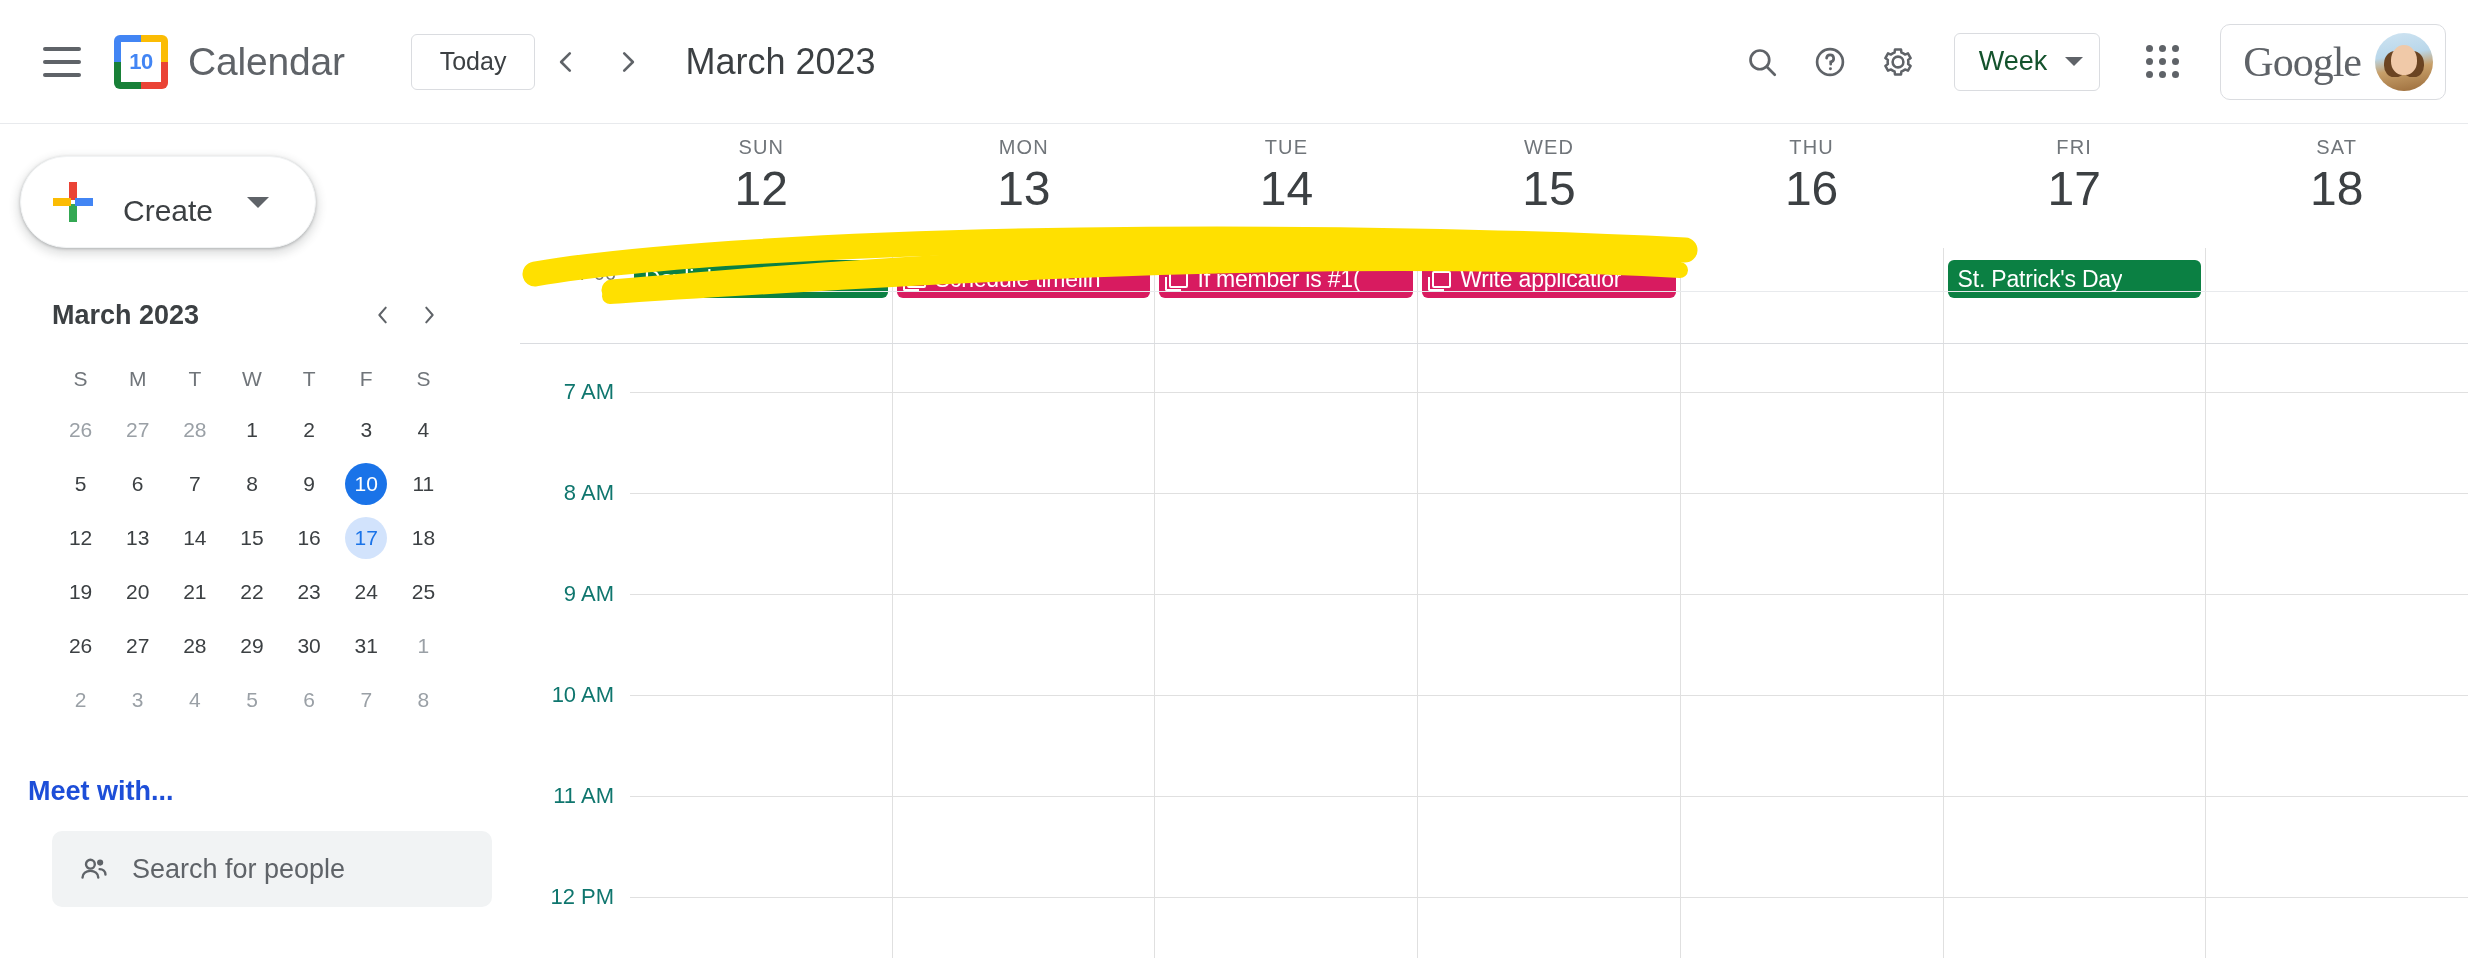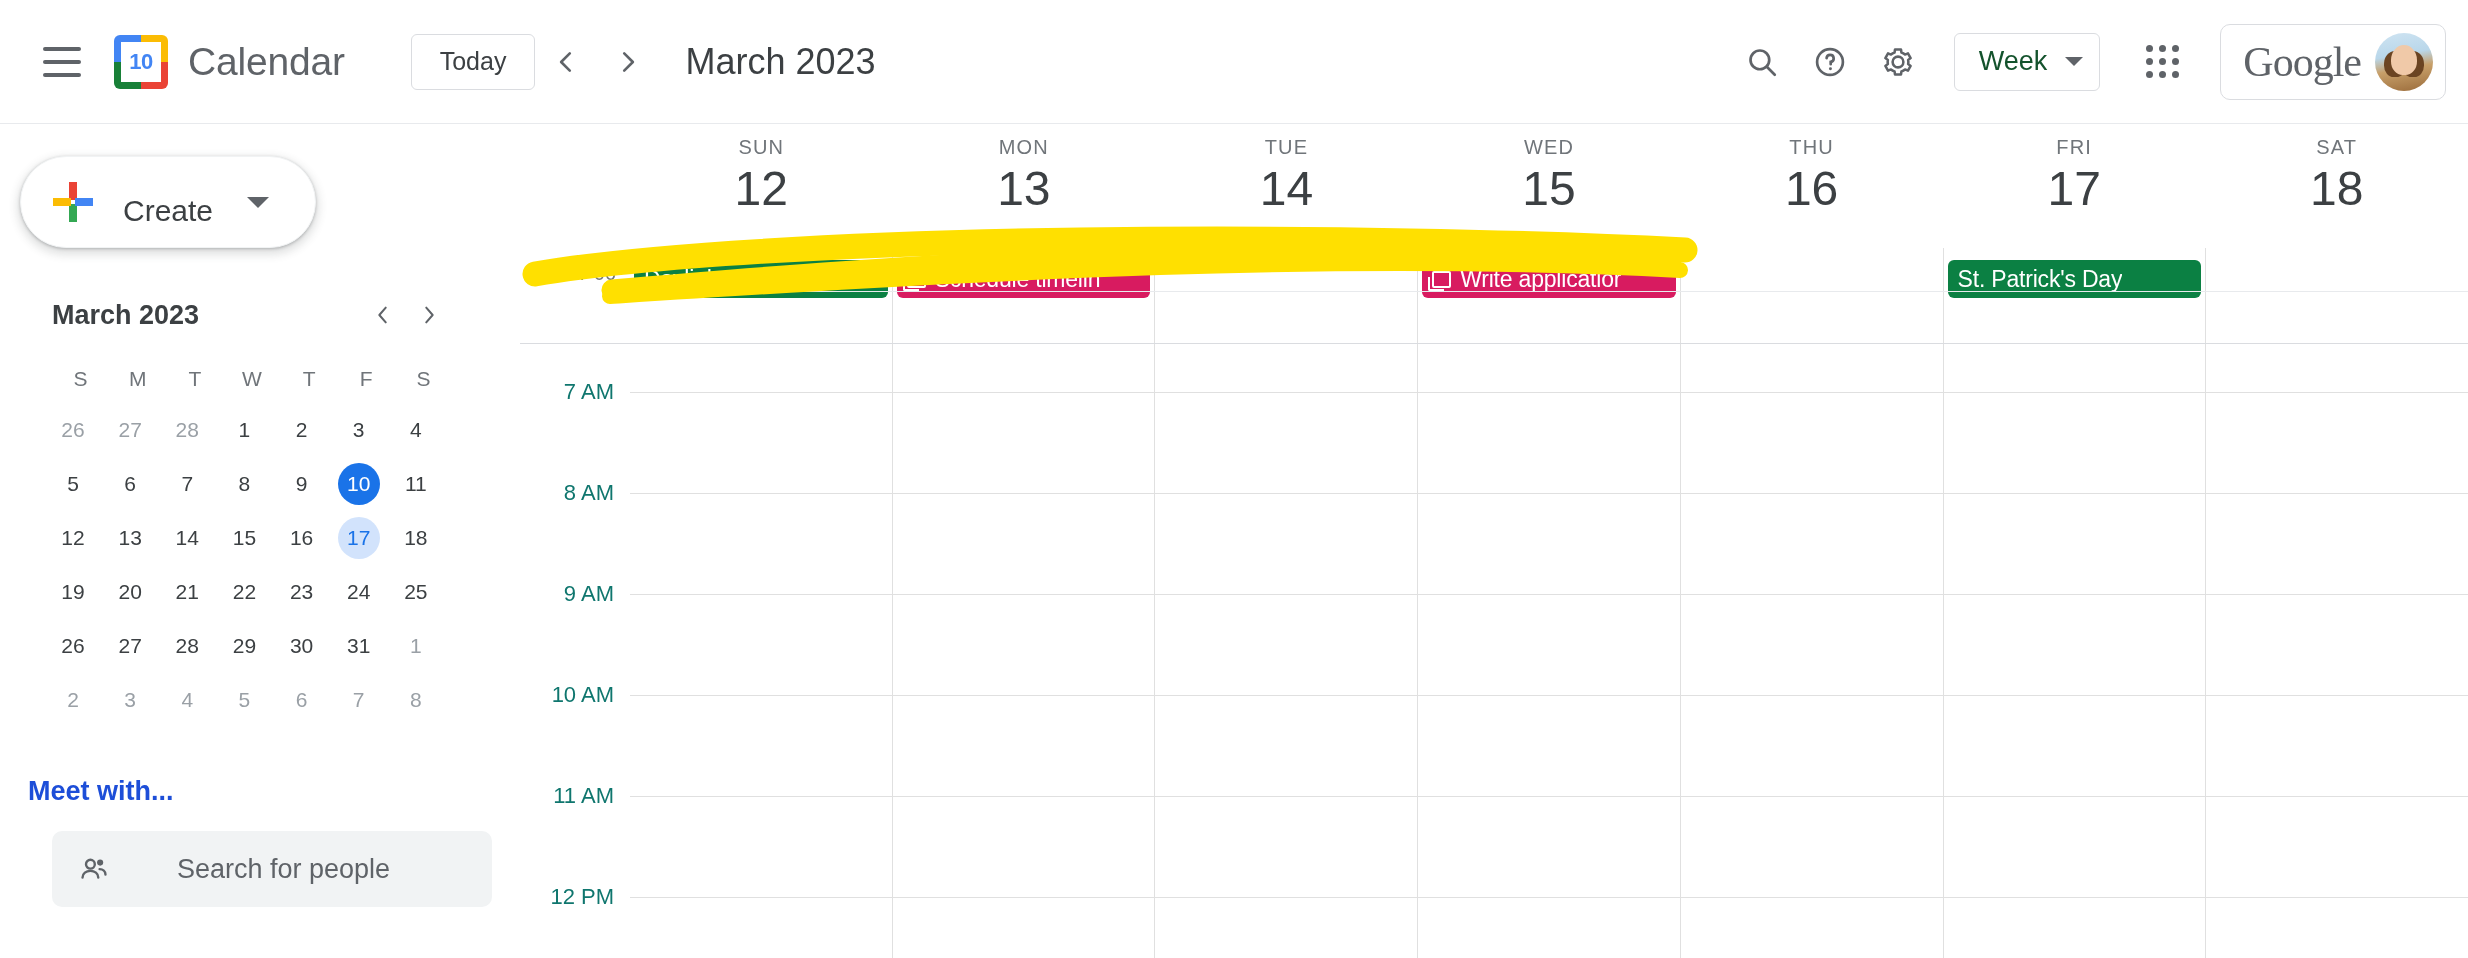--- a/index.html
+++ b/index.html
@@ -134,35 +134,35 @@
   .mini-head { display:flex; align-items:center; height: 46px; }
   .mini-title { font-size: 27px; color:#3c4043; font-weight:700; flex:1 1 auto; }
   .mini-nav { width:46px;height:46px;border-radius:50%;display:flex;align-items:center;justify-content:center;
               cursor:pointer;color:#5f6368; flex:0 0 auto;}
   .mini-grid { margin-top: 22px; display:grid; grid-template-columns: repeat(7, 1fr); row-gap: 10px; }
   .mini-dow {
     height: 38px; display:flex; align-items:center; justify-content:center;
     font-size: 21px; color:#70757a;
   }
   .mini-day {
-    height: 44px; display:flex; align-items:center; 
+    height: 44px; display:flex; align-items:center; justify-content:center;
     font-size: 21px; color:#3c4043; cursor:pointer; position:relative;
   }
   .mini-day.muted { color:#9aa0a6; }
   .mini-day .pill {
     width: 42px; height: 42px; border-radius:50%;
     display:flex; align-items:center; justify-content:center;
   }
   .mini-day.sel .pill { background:#1a73e8; color:#fff; }
   .mini-day.wk  .pill { background:#d2e3fc; color:#1a73e8; }
 
   .meet-title { margin: 54px 0 0 28px; font-size: 27px; color:#1d4ed8; font-weight:700; }
   .meet-search {
     margin: 24px 0 0 52px; width: 440px; height: 76px;
-    background:#f1f3f4; border-radius: 10px; display:flex; align-items:center; cursor:text;gap:45px;
+    background:#f1f3f4; border-radius: 10px; display:flex; align-items:center; cursor:text;
   }
   .meet-search .ic { margin-left: 26px; color:#5f6368; display:flex; flex:0 0 auto;}
   .meet-search .ph { margin-left: 22px; font-size: 27px; color:#5f6368; }
 
   
   .calwrap {
     position:absolute; left: 520px; top: 124px;
     width: 1948px; height: 834px; overflow: hidden; background:#fff;
   }
   .gutter-w { width: 110px; }
@@ -530,20 +530,24 @@
             <span class="ctext">Daylight Saving Tir</span>
           </div>
         </div>
         <div class="ad-col">
           <div class="chip" style="background: rgb(216, 27, 96);">
             <span class="taskico"></span>
             <span class="ctext">Schedule timelin</span>
           </div>
         </div>
         <div class="ad-col">
+          <div class="chip" style="background: rgb(216, 27, 96);">
+            <span class="taskico"></span>
+            <span class="ctext">If member is #1(</span>
+          </div>
         </div>
         <div class="ad-col">
           <div class="chip" style="background: rgb(216, 27, 96);">
             <span class="taskico"></span>
             <span class="ctext">Write applicatior</span>
           </div>
         </div>
         <div class="ad-col"></div>
         <div class="ad-col">
           <div class="chip" style="background: rgb(11, 128, 67);">

